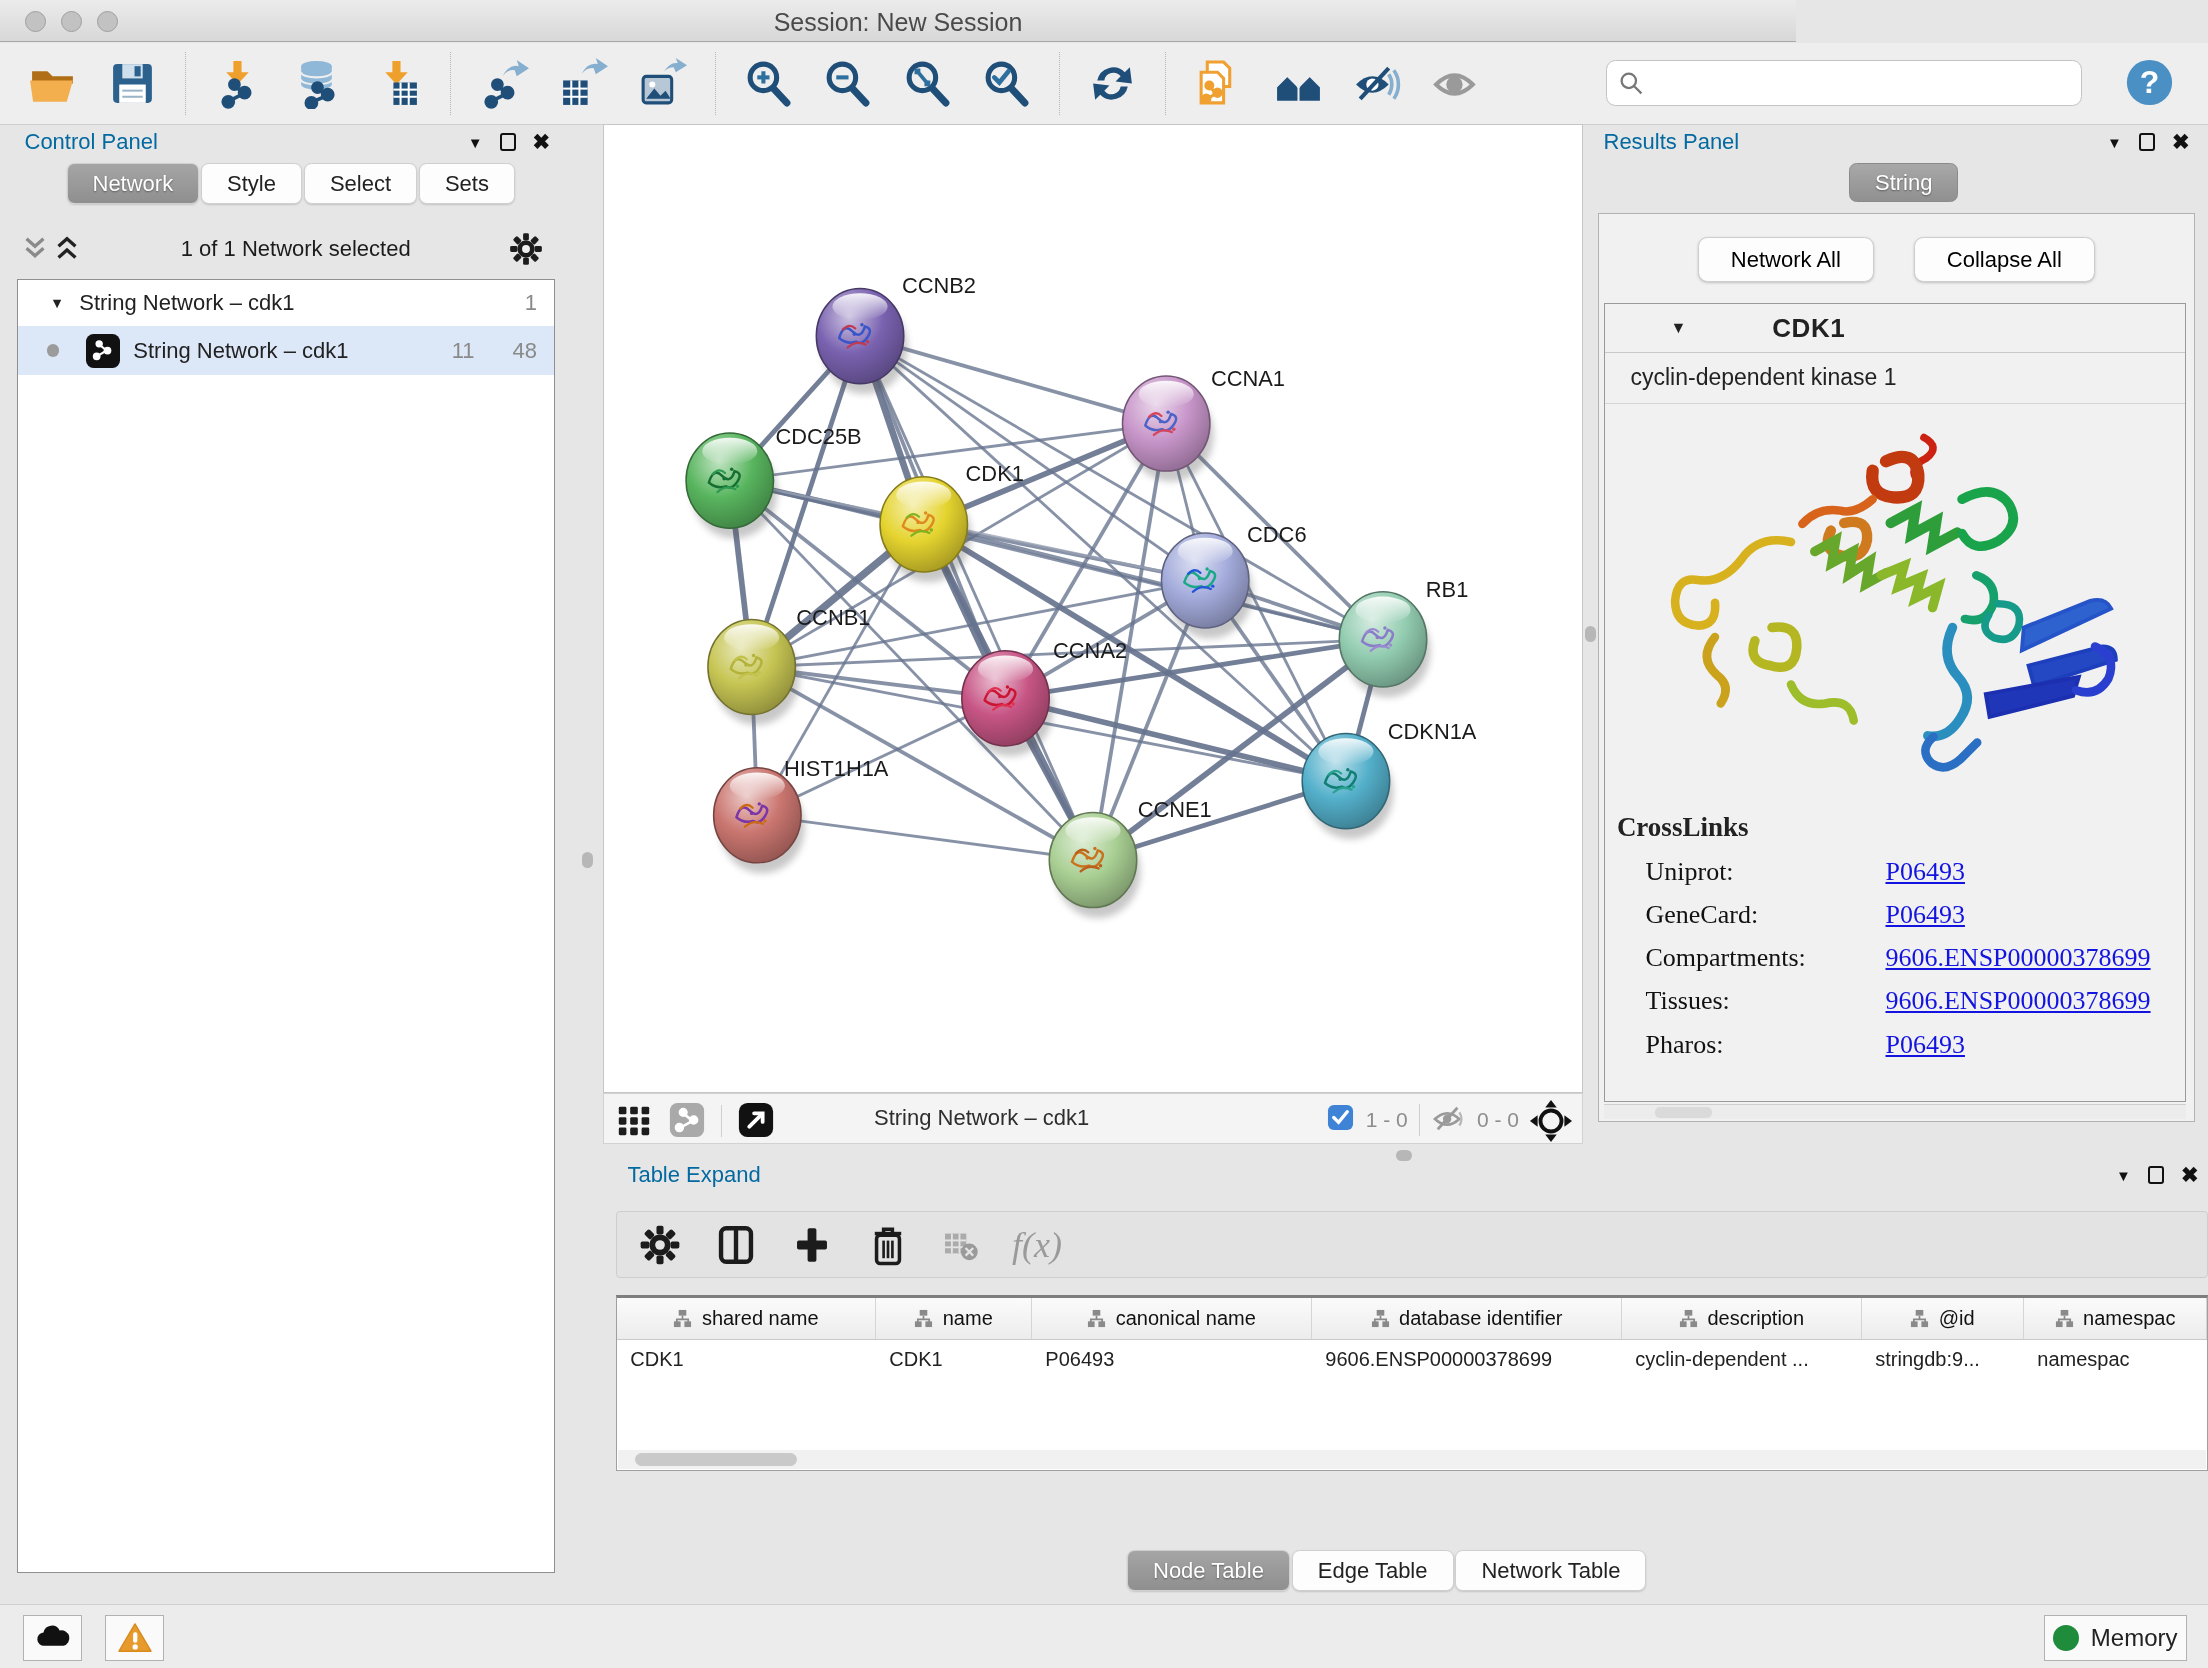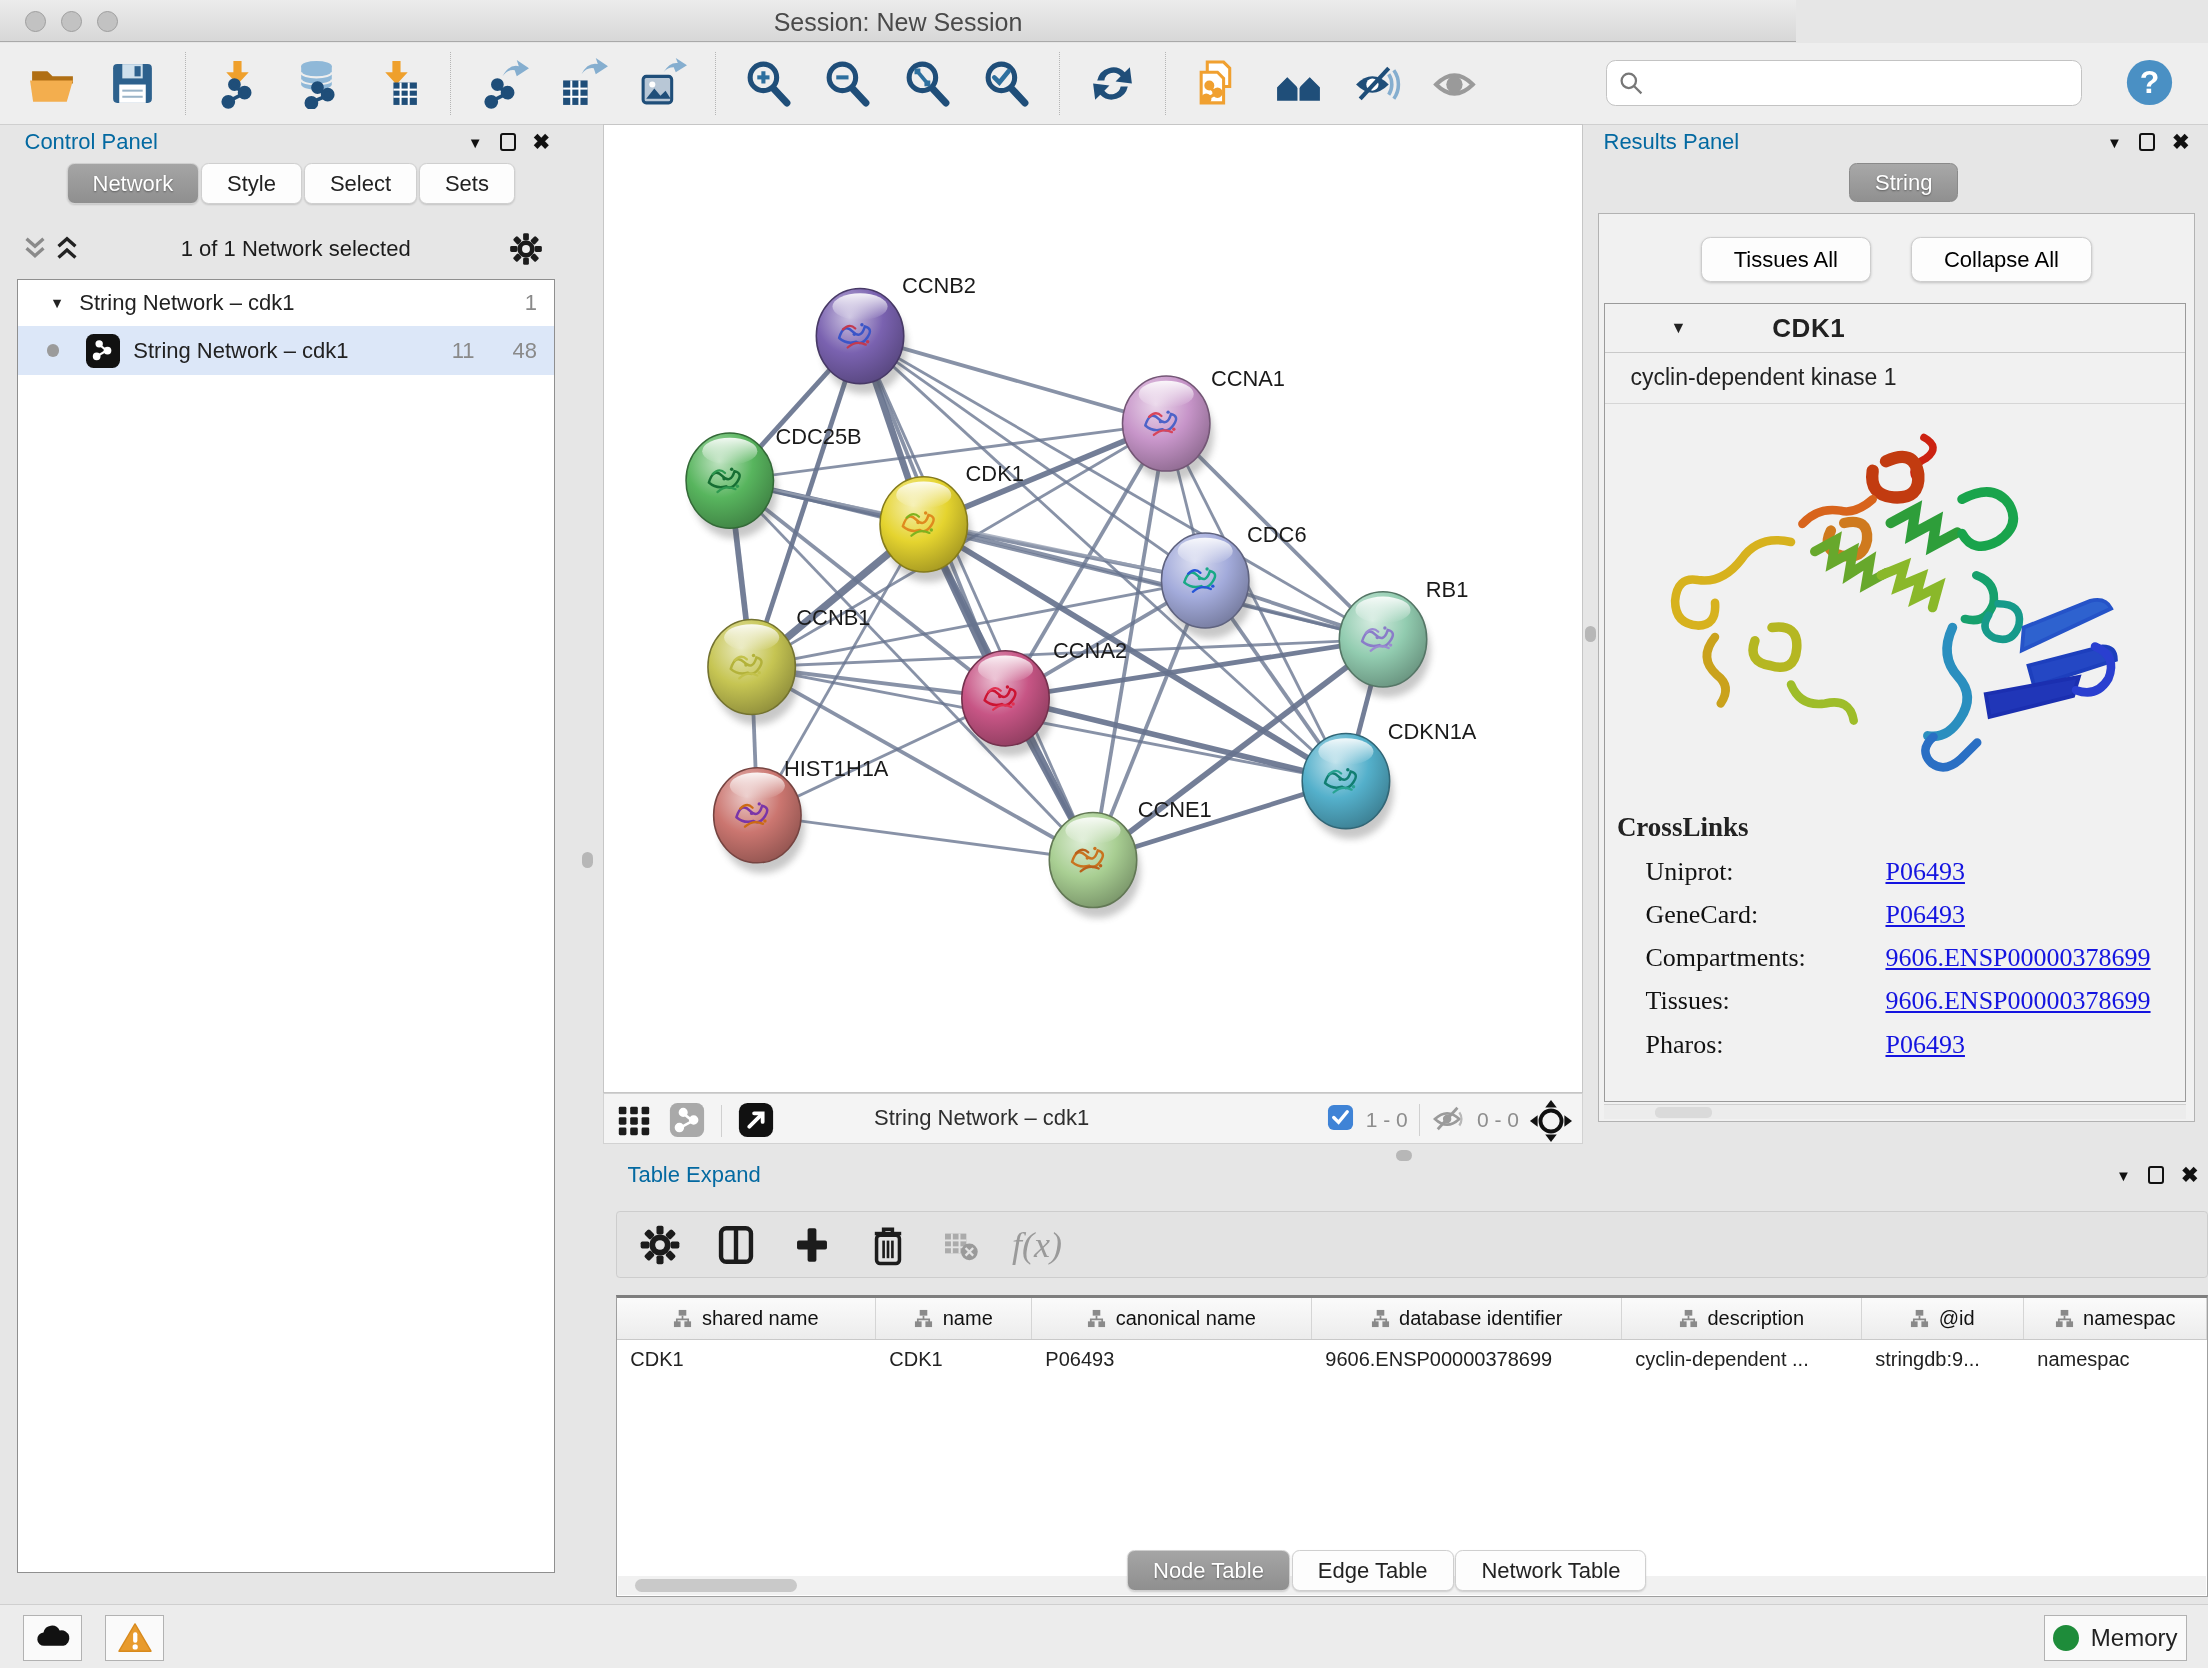--- a/index.html
+++ b/index.html
@@ -101,21 +101,21 @@
 
   
   .table-panel { position:absolute; left:616px; top:1162px; width:1592px; height:434px; }
   .tp-head { display:flex; align-items:center; }
   .tp-head .panel-title { margin-left:11.4px; }
   .tp-head .panel-ctrl { margin-left:auto; margin-right:9.5px; }
   .tp-toolbar { position:absolute; left:0; top:49px; width:1592px; height:67px; background:#e3e3e3;
     border:1px solid #cdcdcd; border-radius:3.8px; display:flex; align-items:center; gap:32px; padding-left:21px; }
   .tp-ic { width:44px; height:44px; }
   .fx { font-family:"Liberation Serif", serif; font-style:italic; font-size:36px; color:#9a9a9a; }
-  .tp-tablebox { position:absolute; left:0; top:133px; width:1592px; height:302px; background:#fff;
+  .tp-tablebox { position:absolute; left:0; top:133px; width:1592px; height:176px; background:#fff;
     border:1px solid #9f9f9f; border-top:3.8px solid #7e7e7e; }
   .tbl-header { display:flex; height:42px; background:linear-gradient(#fbfbfb,#ececec);
     border-bottom:1px solid #c9c9c9; }
   .tbl-hcell { display:flex; align-items:center; justify-content:center; gap:9.5px; font-size:20px;
     color:#111; border-right:1px solid #d5d5d5; overflow:hidden; white-space:nowrap; }
   .tbl-row { display:flex; height:40px; }
   .tbl-cell { font-size:20px; padding:7.6px 0 0 13.3px; overflow:hidden; white-space:nowrap; }
   .tp-hscroll { position:absolute; left:1px; bottom:1px; width:1588px; height:19px; background:#f1f1f1; }
   .tp-hthumb { position:absolute; left:17px; top:2.9px; width:162px; height:13.3px; background:#c9c9c9; border-radius:6.7px; }
   .tp-tabs { position:absolute; left:511px; top:388px; display:flex; }
@@ -708,21 +708,21 @@
     <span class="panel-title">Results Panel</span>
     <span class="panel-ctrl">
       <span class="mini-tri">▼</span>
       <span class="mini-box"></span>
       <span class="mini-x">✖</span>
     </span>
   </div>
   <div class="rp-tab">String</div>
   <div class="rp-outer">
     <div class="rp-btnrow">
-      <button class="rp-btn">Tissues All</button>
+      <button class="rp-btn">Network All</button>
       <button class="rp-btn">Collapse All</button>
     </div>
     <div class="rp-inner">
       <div class="rp-protrow">
         <span class="tri">▼</span>
         <span class="rp-protname">CDK1</span>
       </div>
       <div class="rp-desc">cyclin-dependent kinase 1</div>
       <svg class="protein-img" width="495" height="399" viewBox="0 0 520 420">
         <g fill="none" stroke-linecap="round">

